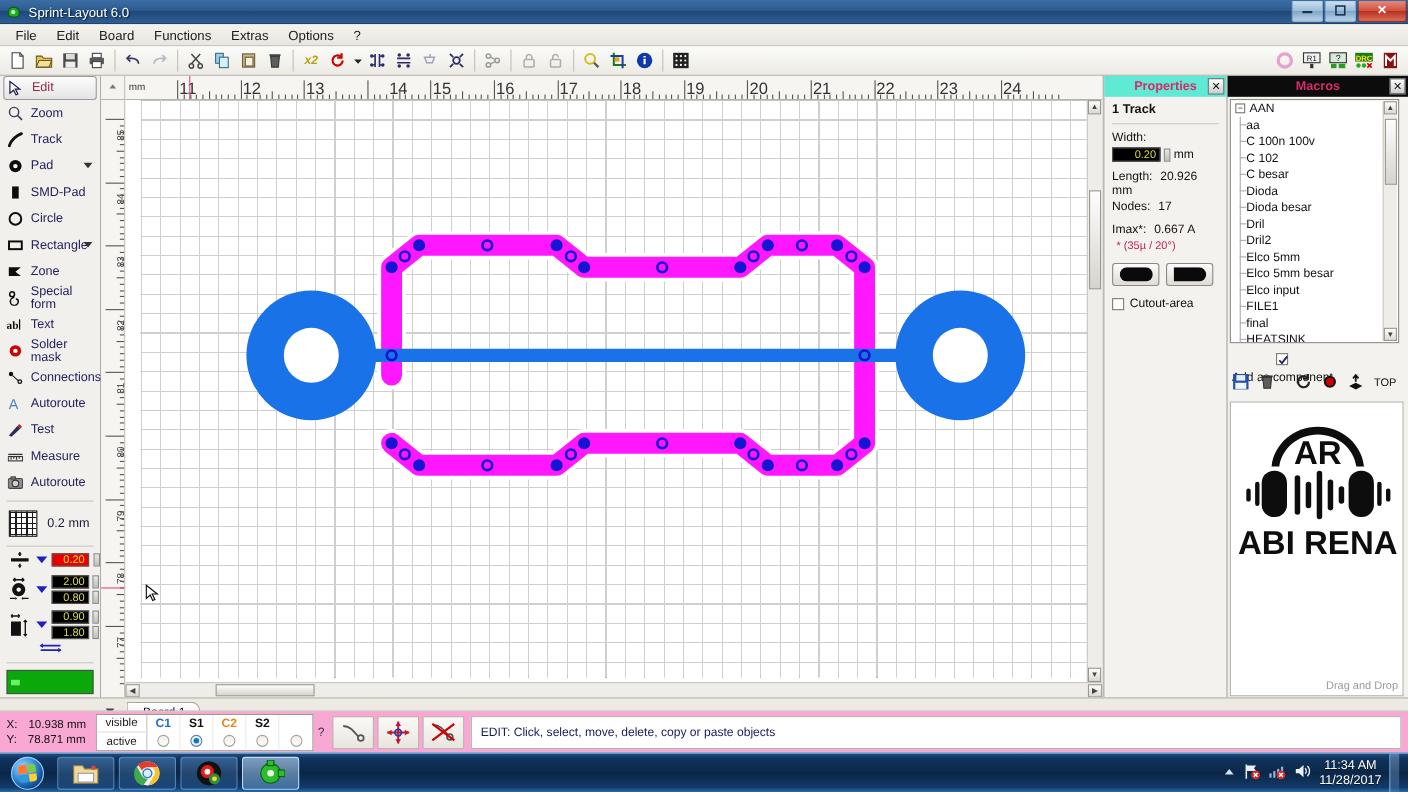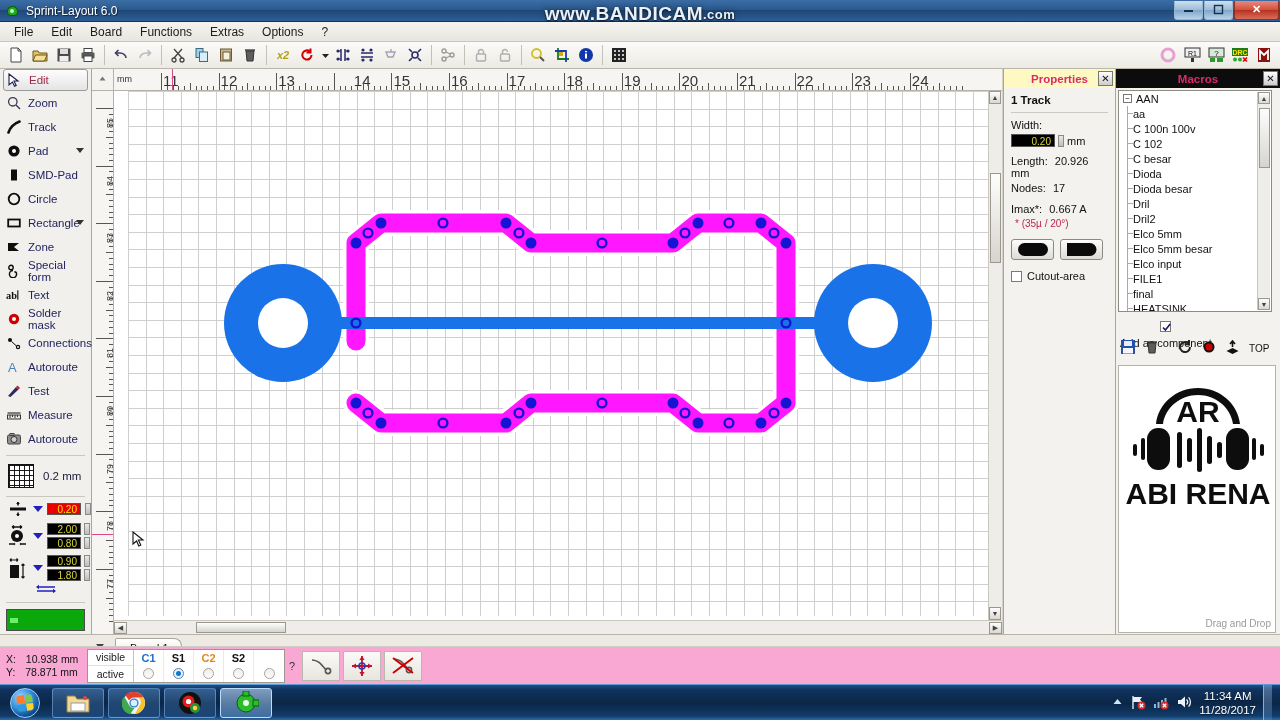--- a/index.html
+++ b/index.html
@@ -120,21 +120,21 @@
   }
   .scrollbar-h{ position:absolute;left:22px;bottom:0;width:888px;height:14px;background:#eeedea;border-top:1px solid #cac7be;}
   .sb-thumb-h{ position:absolute;left:82px;top:1px;width:90px;height:11px;background:linear-gradient(to bottom,#fdfdfd,#d6d4cd);border:1px solid #9b9890;}
   .sb-arrow{ position:absolute;width:13px;height:12px;background:linear-gradient(to bottom,#fdfdfd,#dad8d1);border:1px solid #9b9890;
              display:flex;align-items:center;justify-content:center;font-size:7px;color:#444;}
   .scrollbar-v{ position:absolute;right:0;top:22px;width:14px;height:529px;background:#eeedea;border-left:1px solid #cac7be;}
   .sb-thumb-v{ position:absolute;left:1px;top:82px;width:11px;height:90px;background:linear-gradient(to bottom,#fdfdfd,#d6d4cd);border:1px solid #9b9890;}
 
   
   .props{ position:absolute; left:1003px; top:69px; width:112px; height:565px; background:#f3f2ee; border-left:1px solid #a9a69d;}
-  .ptitle{ height:19px; background:#fef9c3; display:flex;align-items:center;justify-content:center;position:relative;}
+  .ptitle{ height:19px; background:#5eead4; display:flex;align-items:center;justify-content:center;position:relative;}
   .ptitle span{ color:#d92b6a; font-weight:bold; font-size:11.5px; }
   .pclose{ position:absolute;right:2px;top:2px;width:15px;height:15px;background:linear-gradient(to bottom,#fff,#ccc);
            border:1px solid #777;display:flex;align-items:center;justify-content:center;font-size:10px;color:#111;}
   .pbody{ padding:6px 7px; color:#111; }
   .pitem{ font-size:11px; margin-bottom:3px; }
   .pstrong{ font-weight:bold; font-size:11.5px; }
   .pline{ height:1px;background:#ccc9c2;margin:6px 0; }
   .wfield{ display:flex;align-items:center;gap:3px;margin:2px 0 8px 0;}
   .wbox{ width:44px;height:13px;background:#000;color:#d9d93a;font-size:10px;text-align:right;padding-right:3px;line-height:13px;border:1px solid #555;}
   .red{ color:#c0264d; }
@@ -223,24 +223,20 @@
             <rect x="1" y="6" width="9" height="2" fill="#16304d"></rect>
           </svg>
       </div>
       <div class="wc">
         <svg width="11" height="11" viewBox="0 0 11 11">
             <rect x="1.5" y="1.5" width="8" height="8" fill="none" stroke="#16304d" stroke-width="1.4"></rect>
           </svg>
       </div>
       <div class="wc close">✕</div>
     </div>
-  </div>
-  <div class="wmark">
-    <span>www.BANDICAM</span>
-      <small>.com</small>
   </div>
 
   <div class="menubar">
     <div class="menuitem">File</div>
     <div class="menuitem">Edit</div>
     <div class="menuitem">Board</div>
     <div class="menuitem">Functions</div>
     <div class="menuitem">Extras</div>
     <div class="menuitem">Options</div>
     <div class="menuitem">?</div>
@@ -1291,20 +1287,21 @@
         </svg>
     </div>
     <div class="sbtn">
       <svg width="26" height="22" viewBox="0 0 26 22">
           <path d="M4 4c6 0 9 4 14 10" fill="none" stroke="#555" stroke-width="1.6"></path>
           <circle cx="19" cy="15" r="2.6" fill="none" stroke="#555" stroke-width="1.6"></circle>
           <path d="M3 18L23 3M3 3l20 15" stroke="#cc0000" stroke-width="2"></path>
         </svg>
     </div>
 
+    <div class="hintbox">EDIT:  Click, select, move, delete, copy or paste objects</div>
   </div>
 
   <div class="taskbar">
     <div class="startorb">
       <div class="orb">
         <div class="orb-inner">
           <i style="background:#ff7b2e;border-radius:3px 0 0 0;"></i>
           <i style="background:#7ec94b;border-radius:0 3px 0 0;"></i>
           <i style="background:#2e9ae0;border-radius:0 0 0 3px;"></i>
           <i style="background:#ffd02e;border-radius:0 0 3px 0;"></i>

